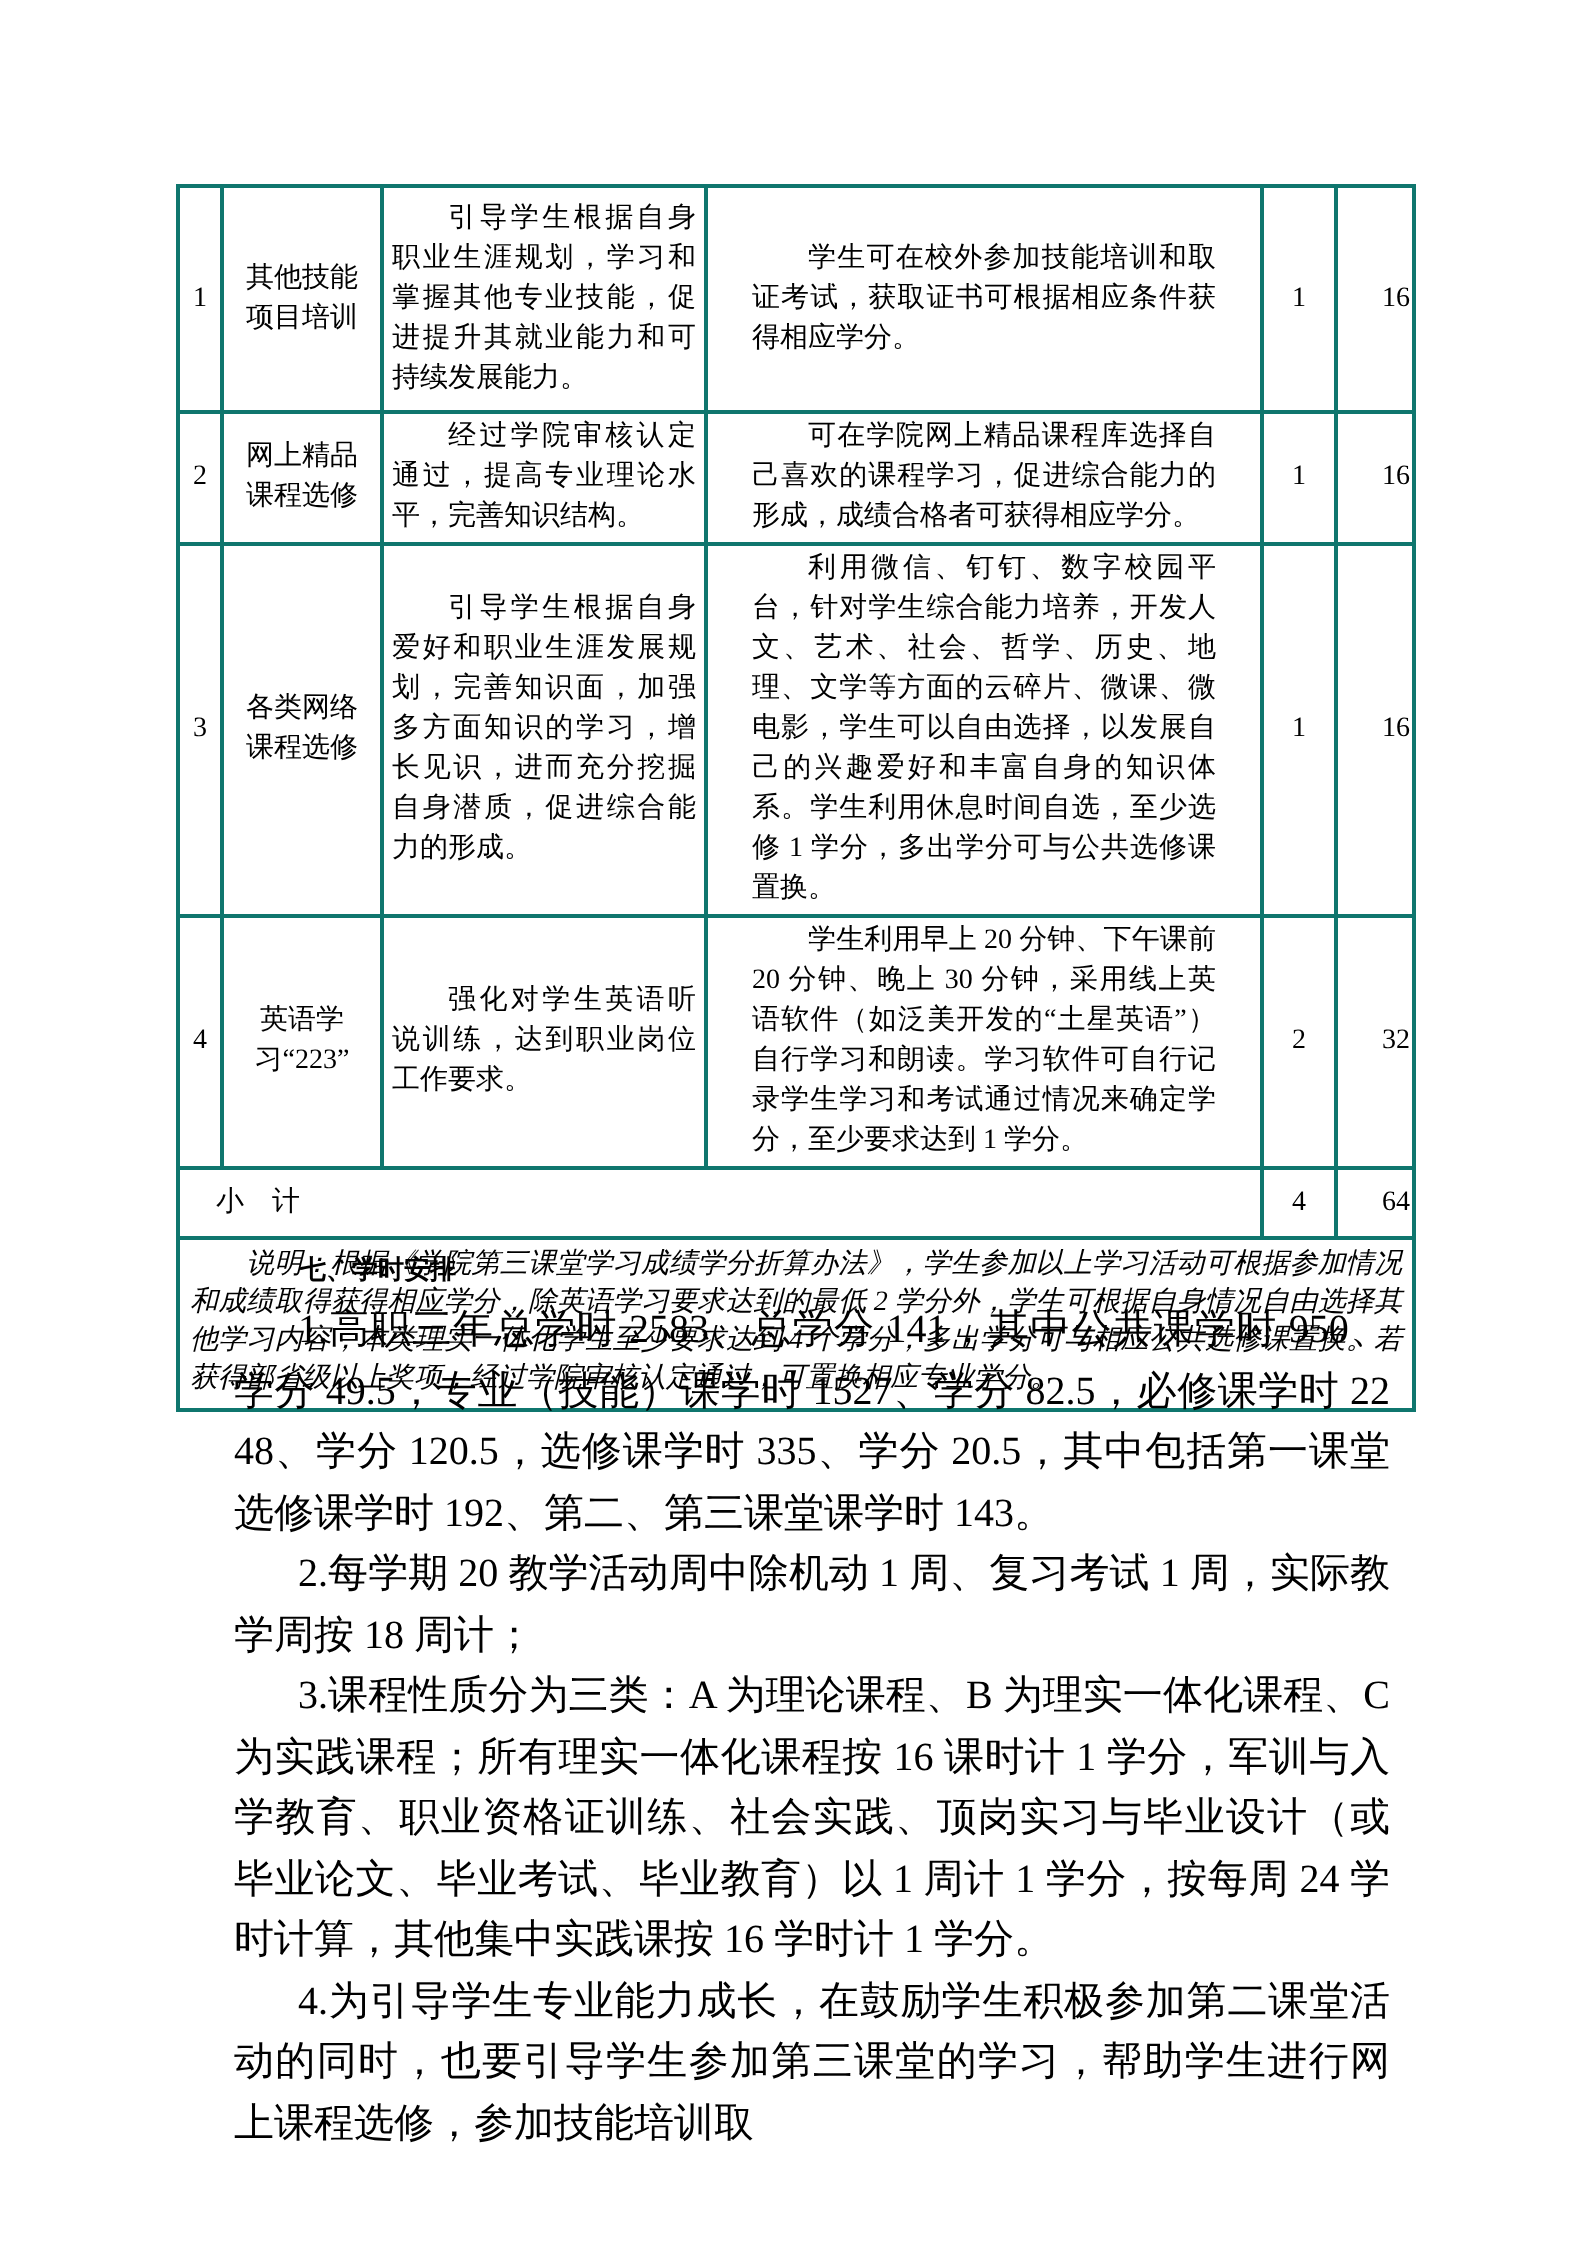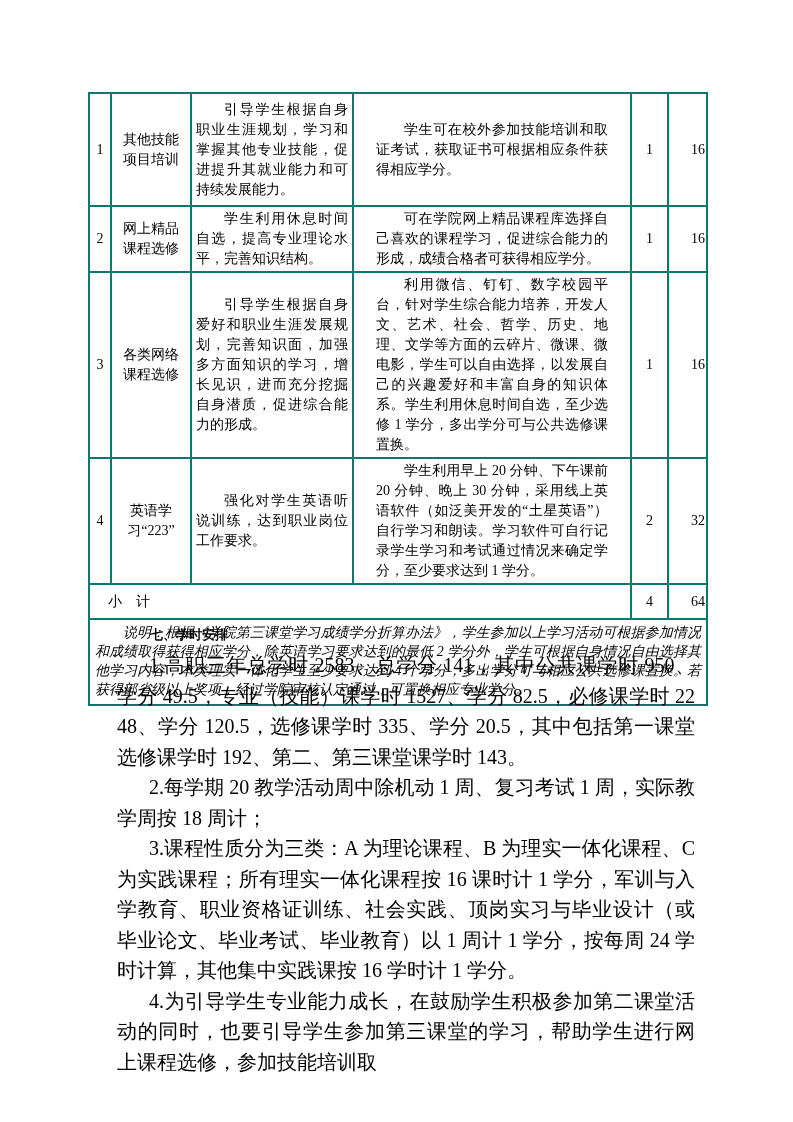--- a/index.html
+++ b/index.html
@@ -88,21 +88,21 @@
         <td class="c-desc">
             <div class="cell-just">学生可在校外参加技能培训和取证考试，获取证书可根据相应条件获得相应学分。</div>
           </td>
         <td class="c-credit">1</td>
         <td class="c-hours">16</td>
       </tr>
       <tr class="r2">
         <td class="c-num">2</td>
         <td class="c-name">网上精品课程选修</td>
         <td class="c-obj">
-            <div class="cell-just">学生利用休息时间自选，提高专业理论水平，完善知识结构。</div>
+            <div class="cell-just">经过学院审核认定通过，提高专业理论水平，完善知识结构。</div>
           </td>
         <td class="c-desc">
             <div class="cell-just">可在学院网上精品课程库选择自己喜欢的课程学习，促进综合能力的形成，成绩合格者可获得相应学分。</div>
           </td>
         <td class="c-credit">1</td>
         <td class="c-hours">16</td>
       </tr>
       <tr class="r3">
         <td class="c-num">3</td>
         <td class="c-name">各类网络课程选修</td>

